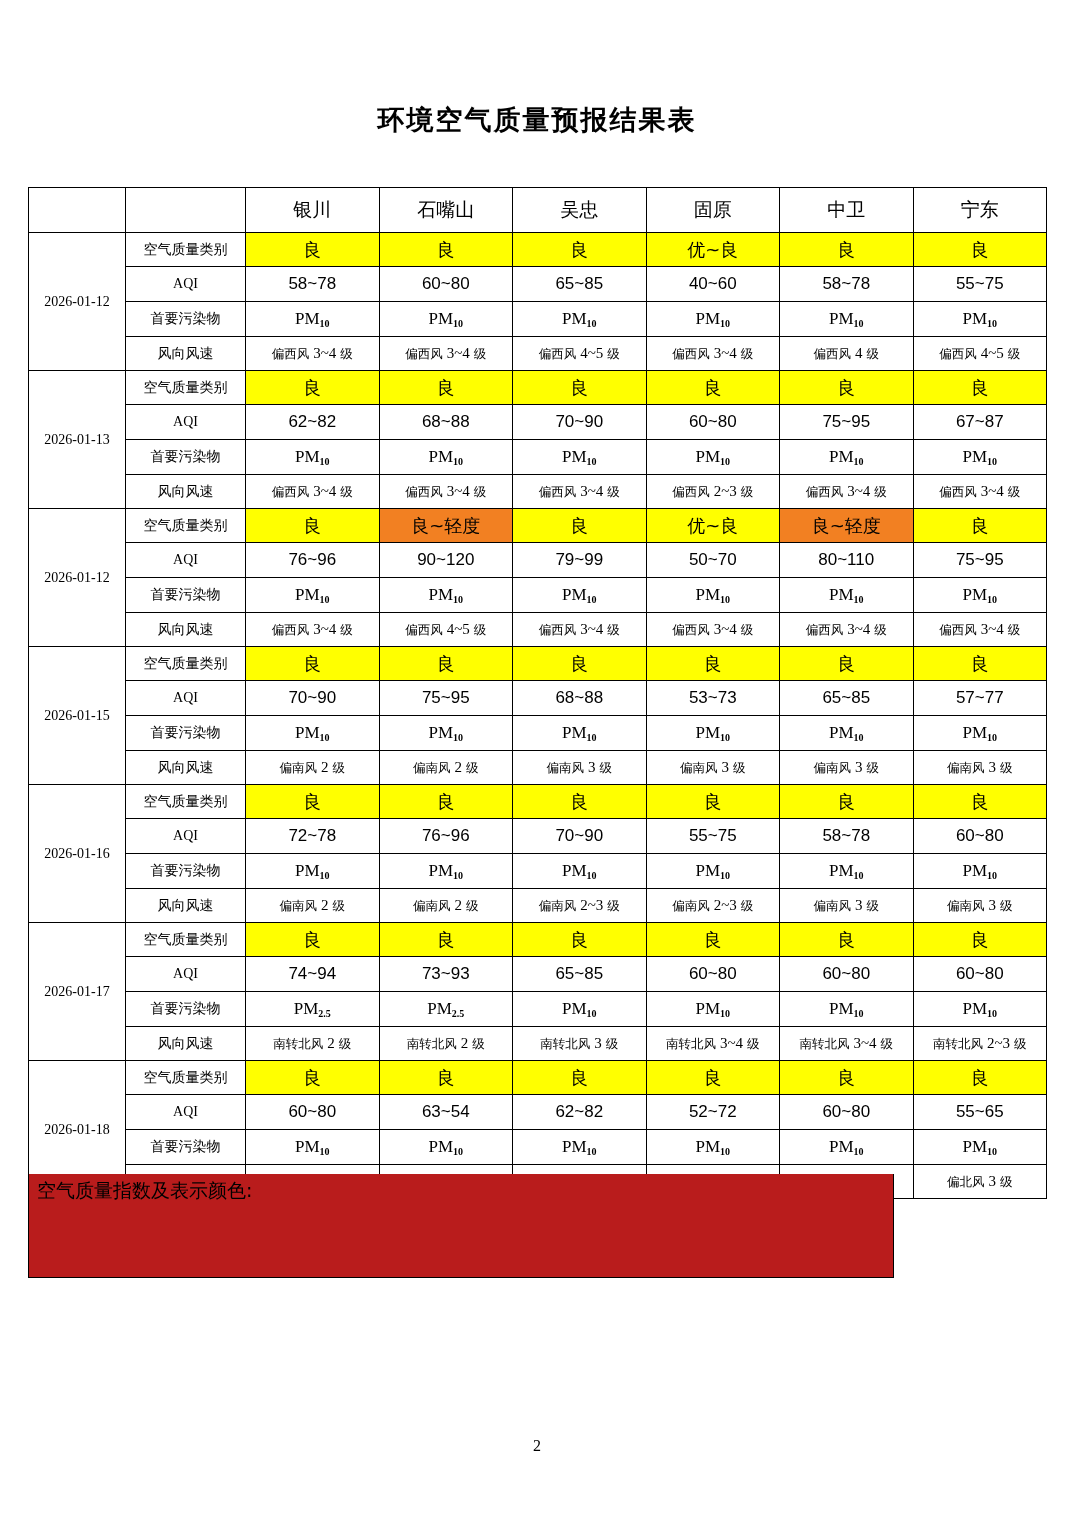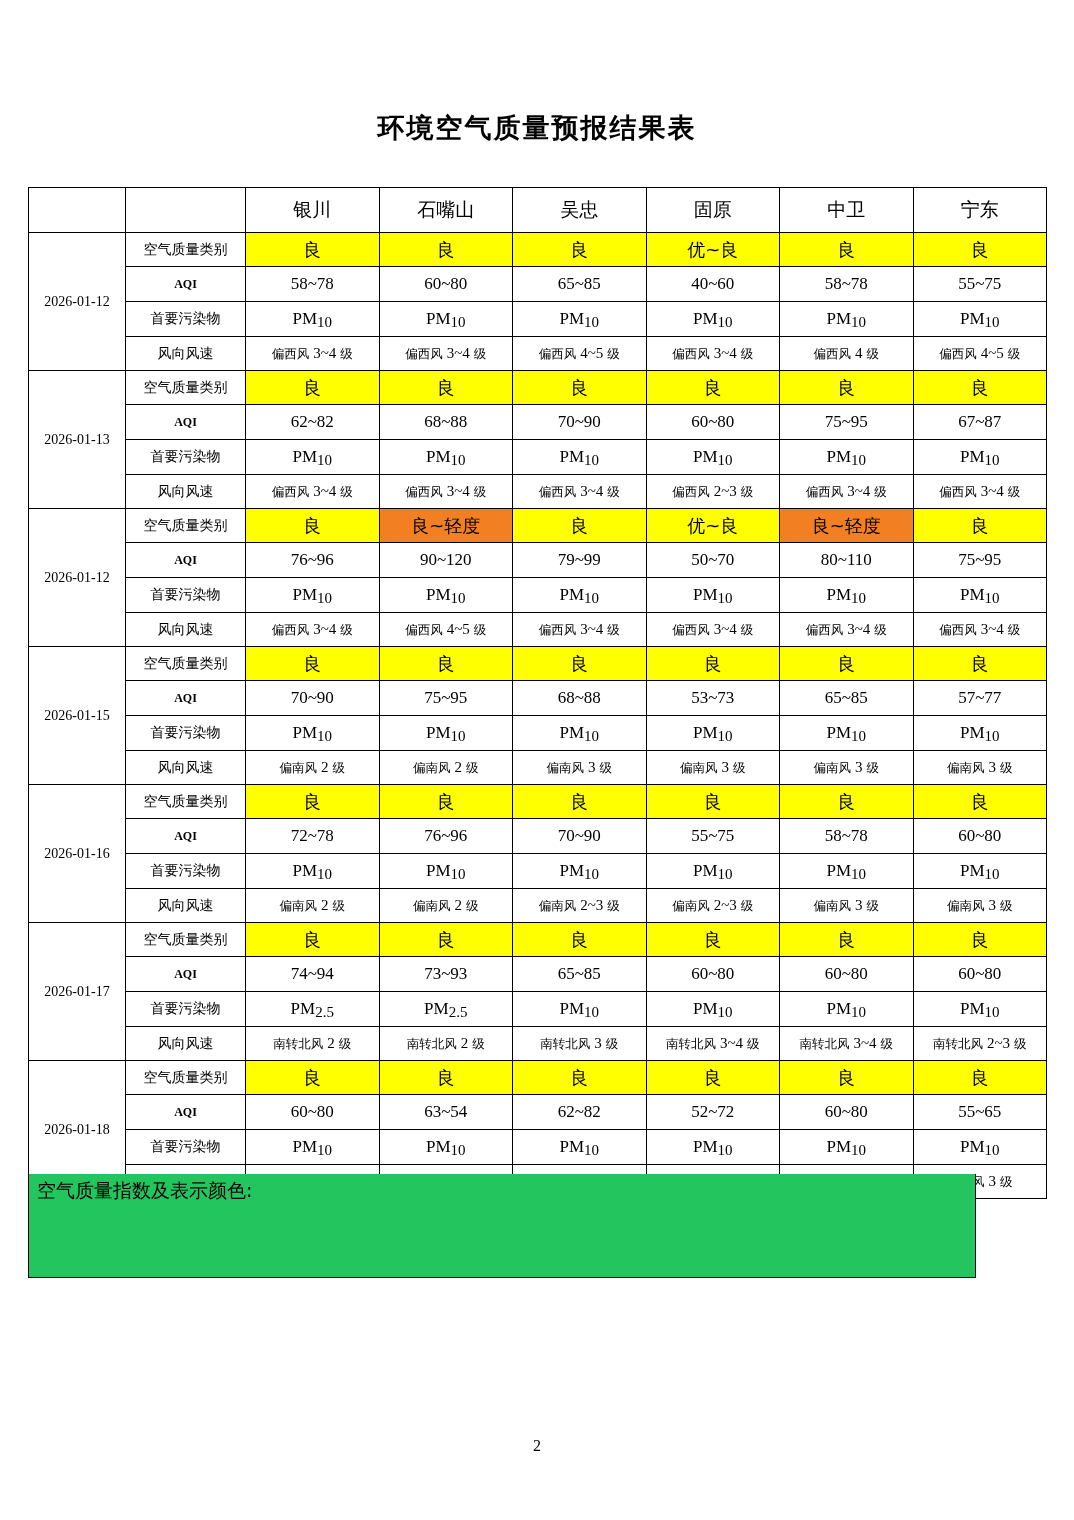--- a/index.html
+++ b/index.html
@@ -18,21 +18,21 @@
   .page {
     position: relative;
     width: 1074px;
     height: 1520px;
     box-sizing: border-box;
   }
 
   
   .title {
     position: absolute;
-    top: 110px;
+    top: 102px;
     left: 0;
     width: 1074px;
     text-align: center;
     font-family: "DejaVu Serif", "Liberation Serif", serif;
     font-size: 27px;
     font-weight: bold;
     letter-spacing: 2px;
     color: #000;
   }
 
@@ -74,79 +74,79 @@
     letter-spacing: 0px;
   }
 
   
   .row-label {
     font-family: "DejaVu Sans", "Liberation Sans", sans-serif;
     font-size: 14px;
   }
   .row-label.aqi {
     font-family: "Liberation Serif", "DejaVu Serif", serif;
-    font-size: 12px;
-    font-weight: bold;
+    font-size: 14px;
   }
 
   
   tr.r-cat  td { height: 33px; }
   tr.r-aqi  td { height: 34px; }
   tr.r-pol  td { height: 34px; }
   tr.r-wind td { height: 33px; }
 
   
   .cat-cell {
     font-family: "DejaVu Sans", "Liberation Sans", sans-serif;
     font-size: 18px;
     font-weight: bold;
   }
 
   
   .aqi-cell {
-    font-family: Liberation Serif, serif;
+    font-family: Liberation Sans, sans-serif;
     font-size: 17px;
   }
 
   
   .pol-cell {
     font-family: "Liberation Serif", "DejaVu Serif", serif;
     font-size: 17px;
   }
   .pol-cell sub {
-    font-size: 15px;
+    font-size: 10px;
     vertical-align: baseline;
     position: relative;
     bottom: -3px;
+    font-weight: bold;
   }
 
   
   .wind-cell {
     font-family: "DejaVu Sans", "Liberation Sans", sans-serif;
     font-size: 12.5px;
   }
   .wind-cell .num {
     font-family: Liberation Serif, serif;
     font-size: 15px;
   }
 
   
   tr.block-start td { border-top: 1.5px solid #000; }
 
   
   .legend-box {
     position: absolute;
     top: 1174px;
     left: 28px;
-    width: 948px;
+    width: 866px;
     height: 104px;
     border: 1px solid #000;
     border-top: none;
     box-sizing: border-box;
-    background: #22c55e;
+    background: #b91c1c;
   }
   .legend-title {
     position: absolute;
     top: 4px;
     left: 8px;
     font-family: "DejaVu Sans", "Liberation Sans", sans-serif;
     font-size: 19px;
     color: #000;
   }
   .legend-scale {

